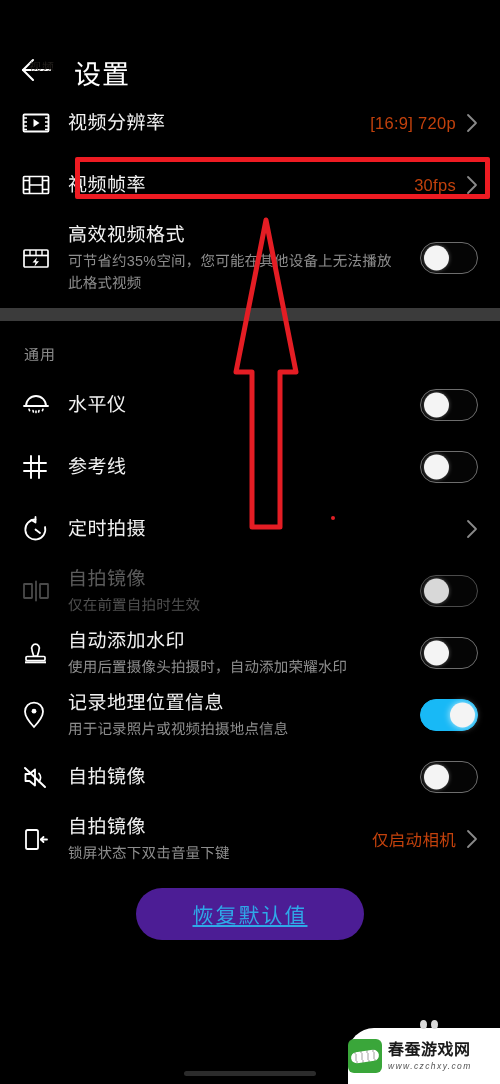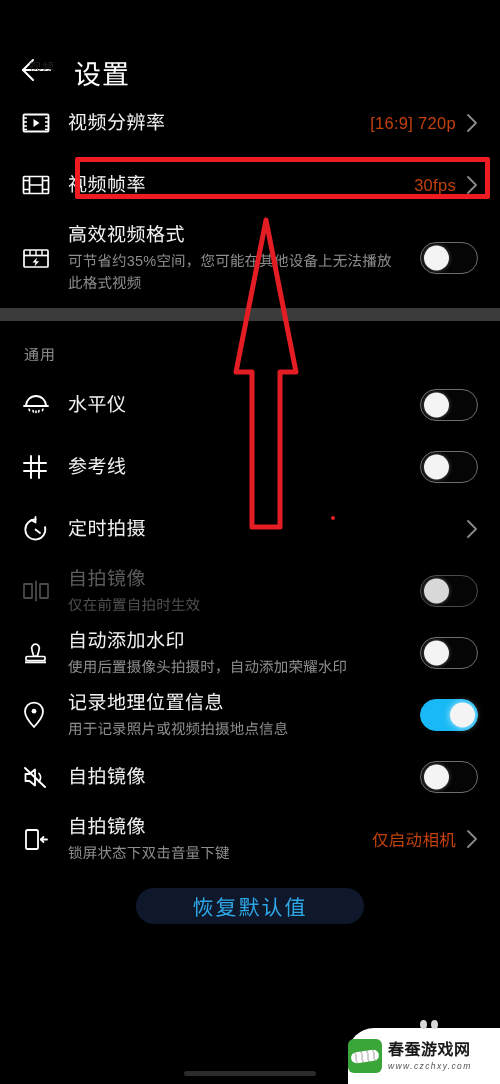--- a/index.html
+++ b/index.html
@@ -151,32 +151,33 @@
     letter-spacing: 1px;
   }
 
   
   .restore-wrap {
     display: flex;
     justify-content: center;
     margin-top: 18px;
   }
   .restore-btn {
-    width: 228px; height: 36px;
+    width: 228px; height: 52px;
     border-radius: 26px;
-    background: #0f172a;
+    background: #4c1d95;
     color: #2fa8e8;
     font-size: 21px;
     letter-spacing: 2px;
     display: flex;
     align-items: center;
     justify-content: center;
     cursor: pointer;
     border: none;
     font-family: inherit;
+    text-decoration: underline;
   }
 
   
   .hl-box {
     position: absolute;
     left: 75px; top: 157px;
     width: 415px; height: 42px;
     border: 5px solid #ee1b22;
     border-radius: 2px;
     pointer-events: none;

